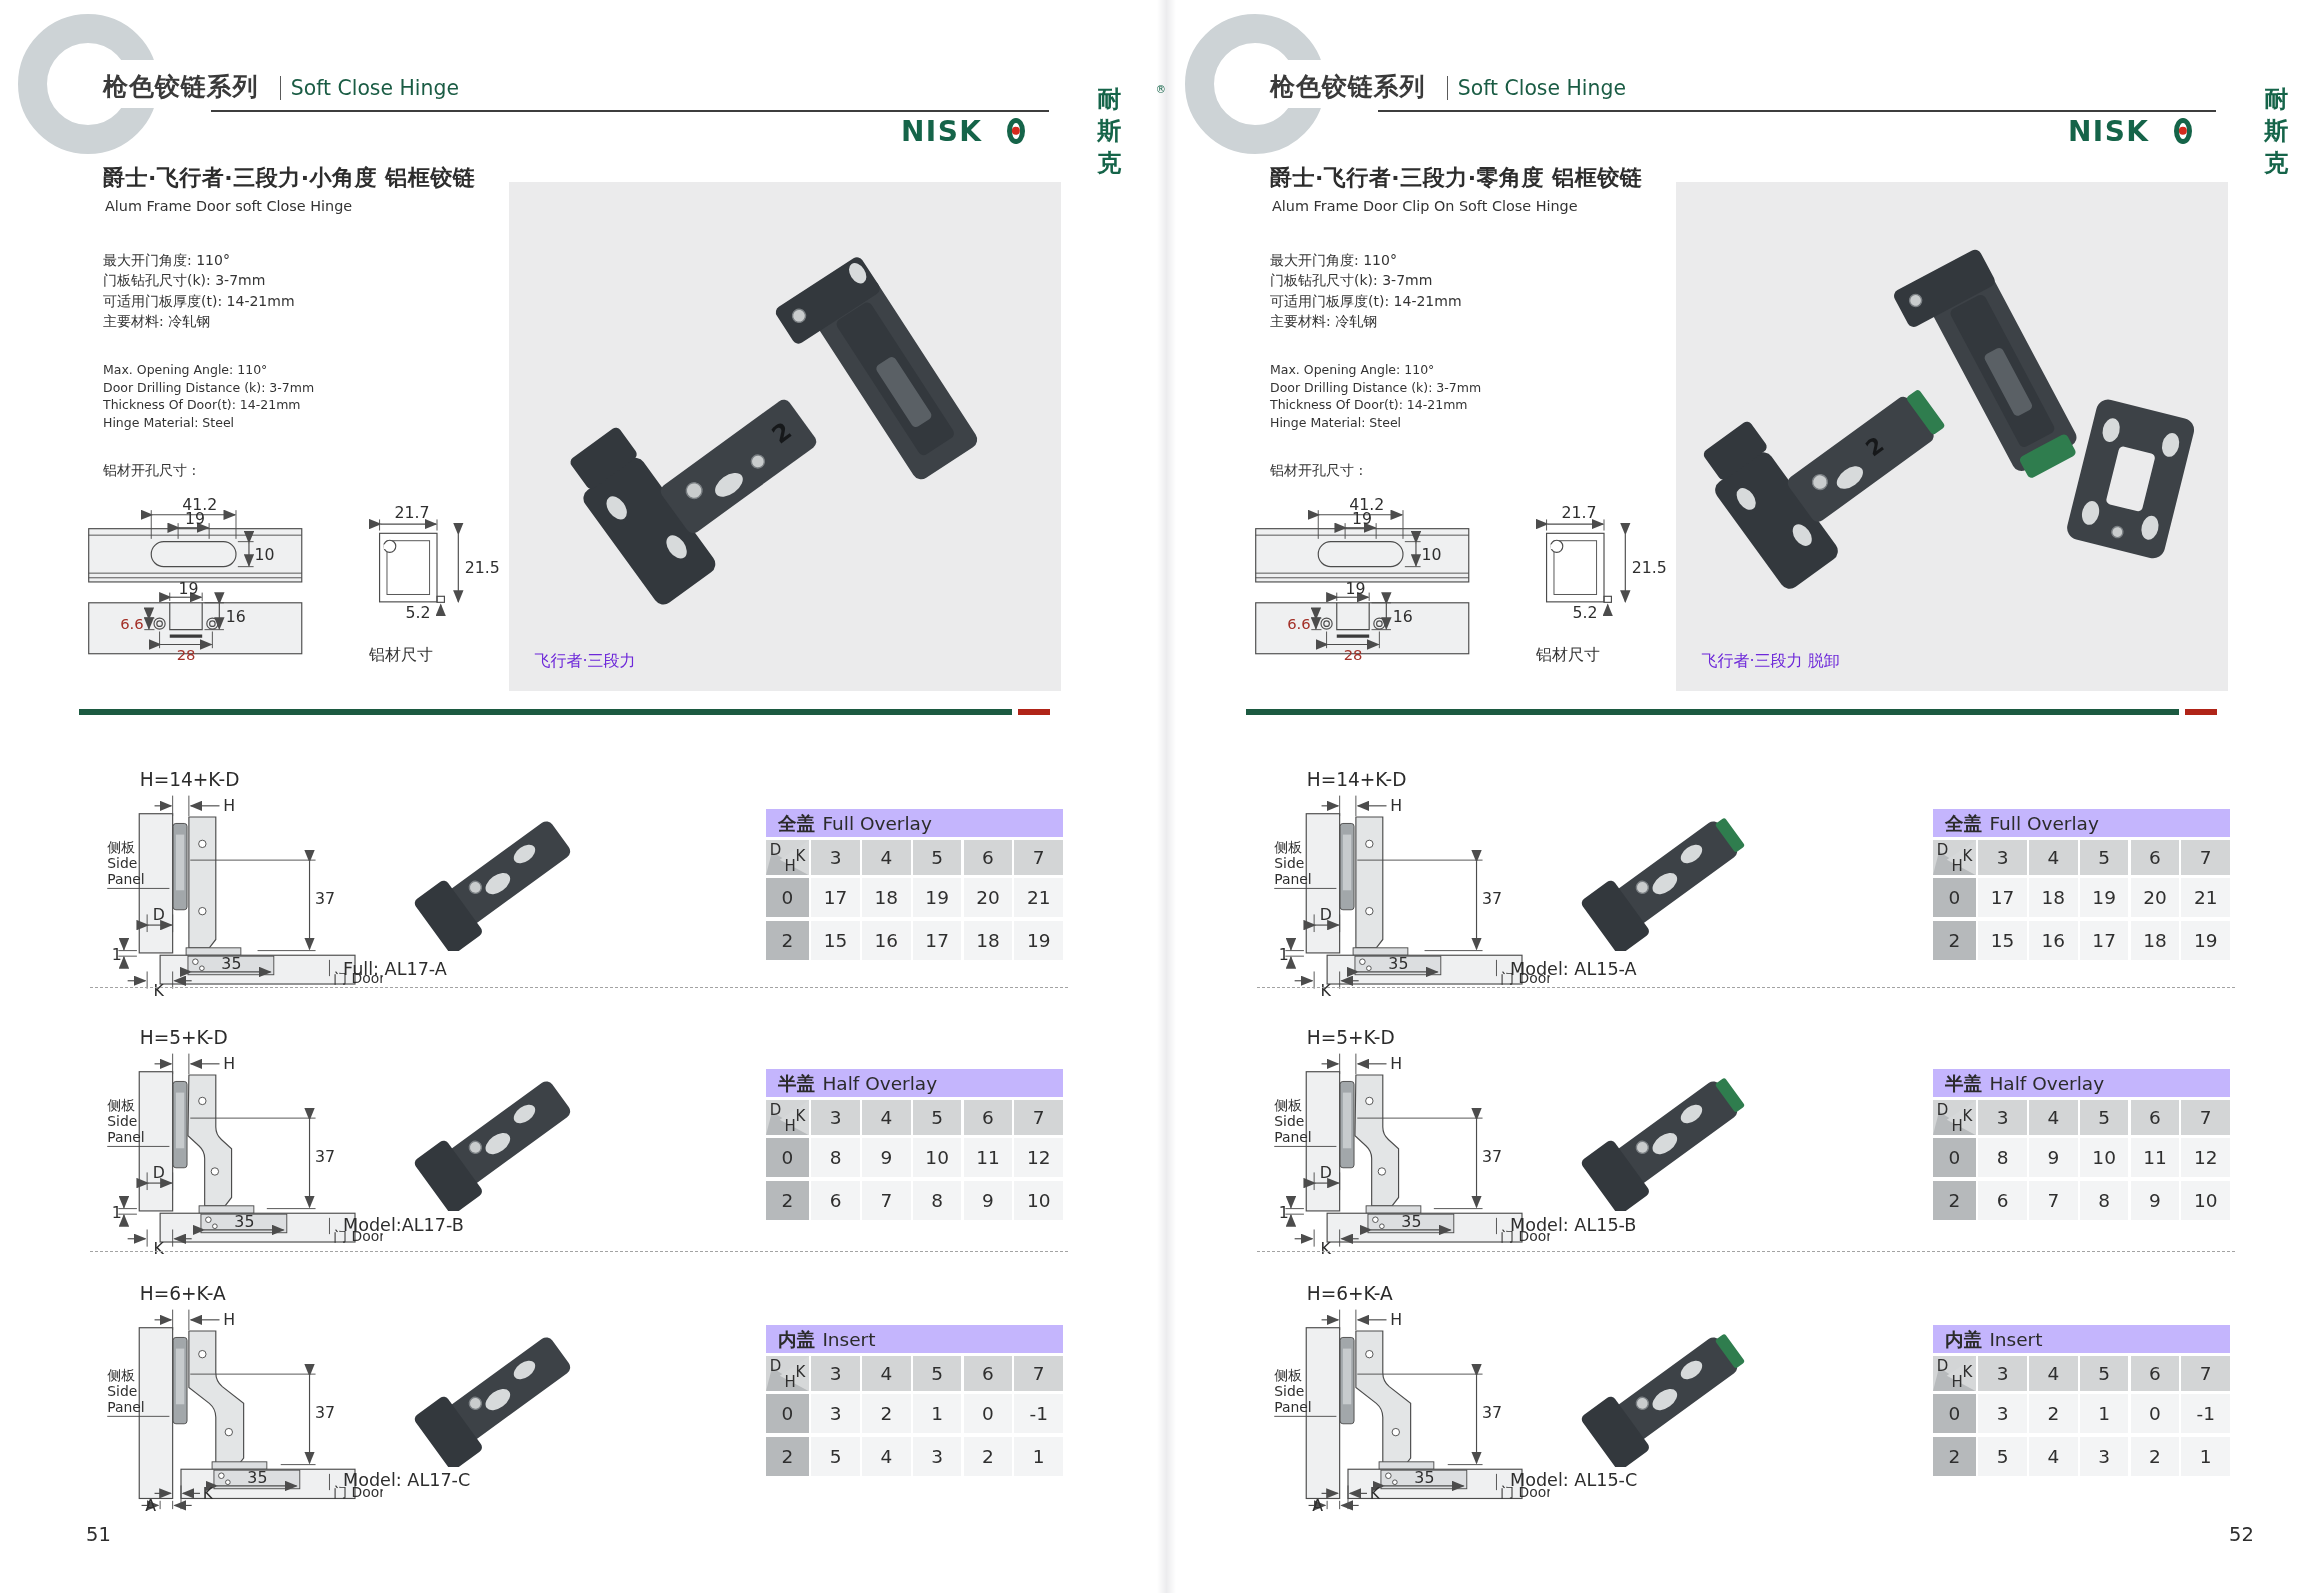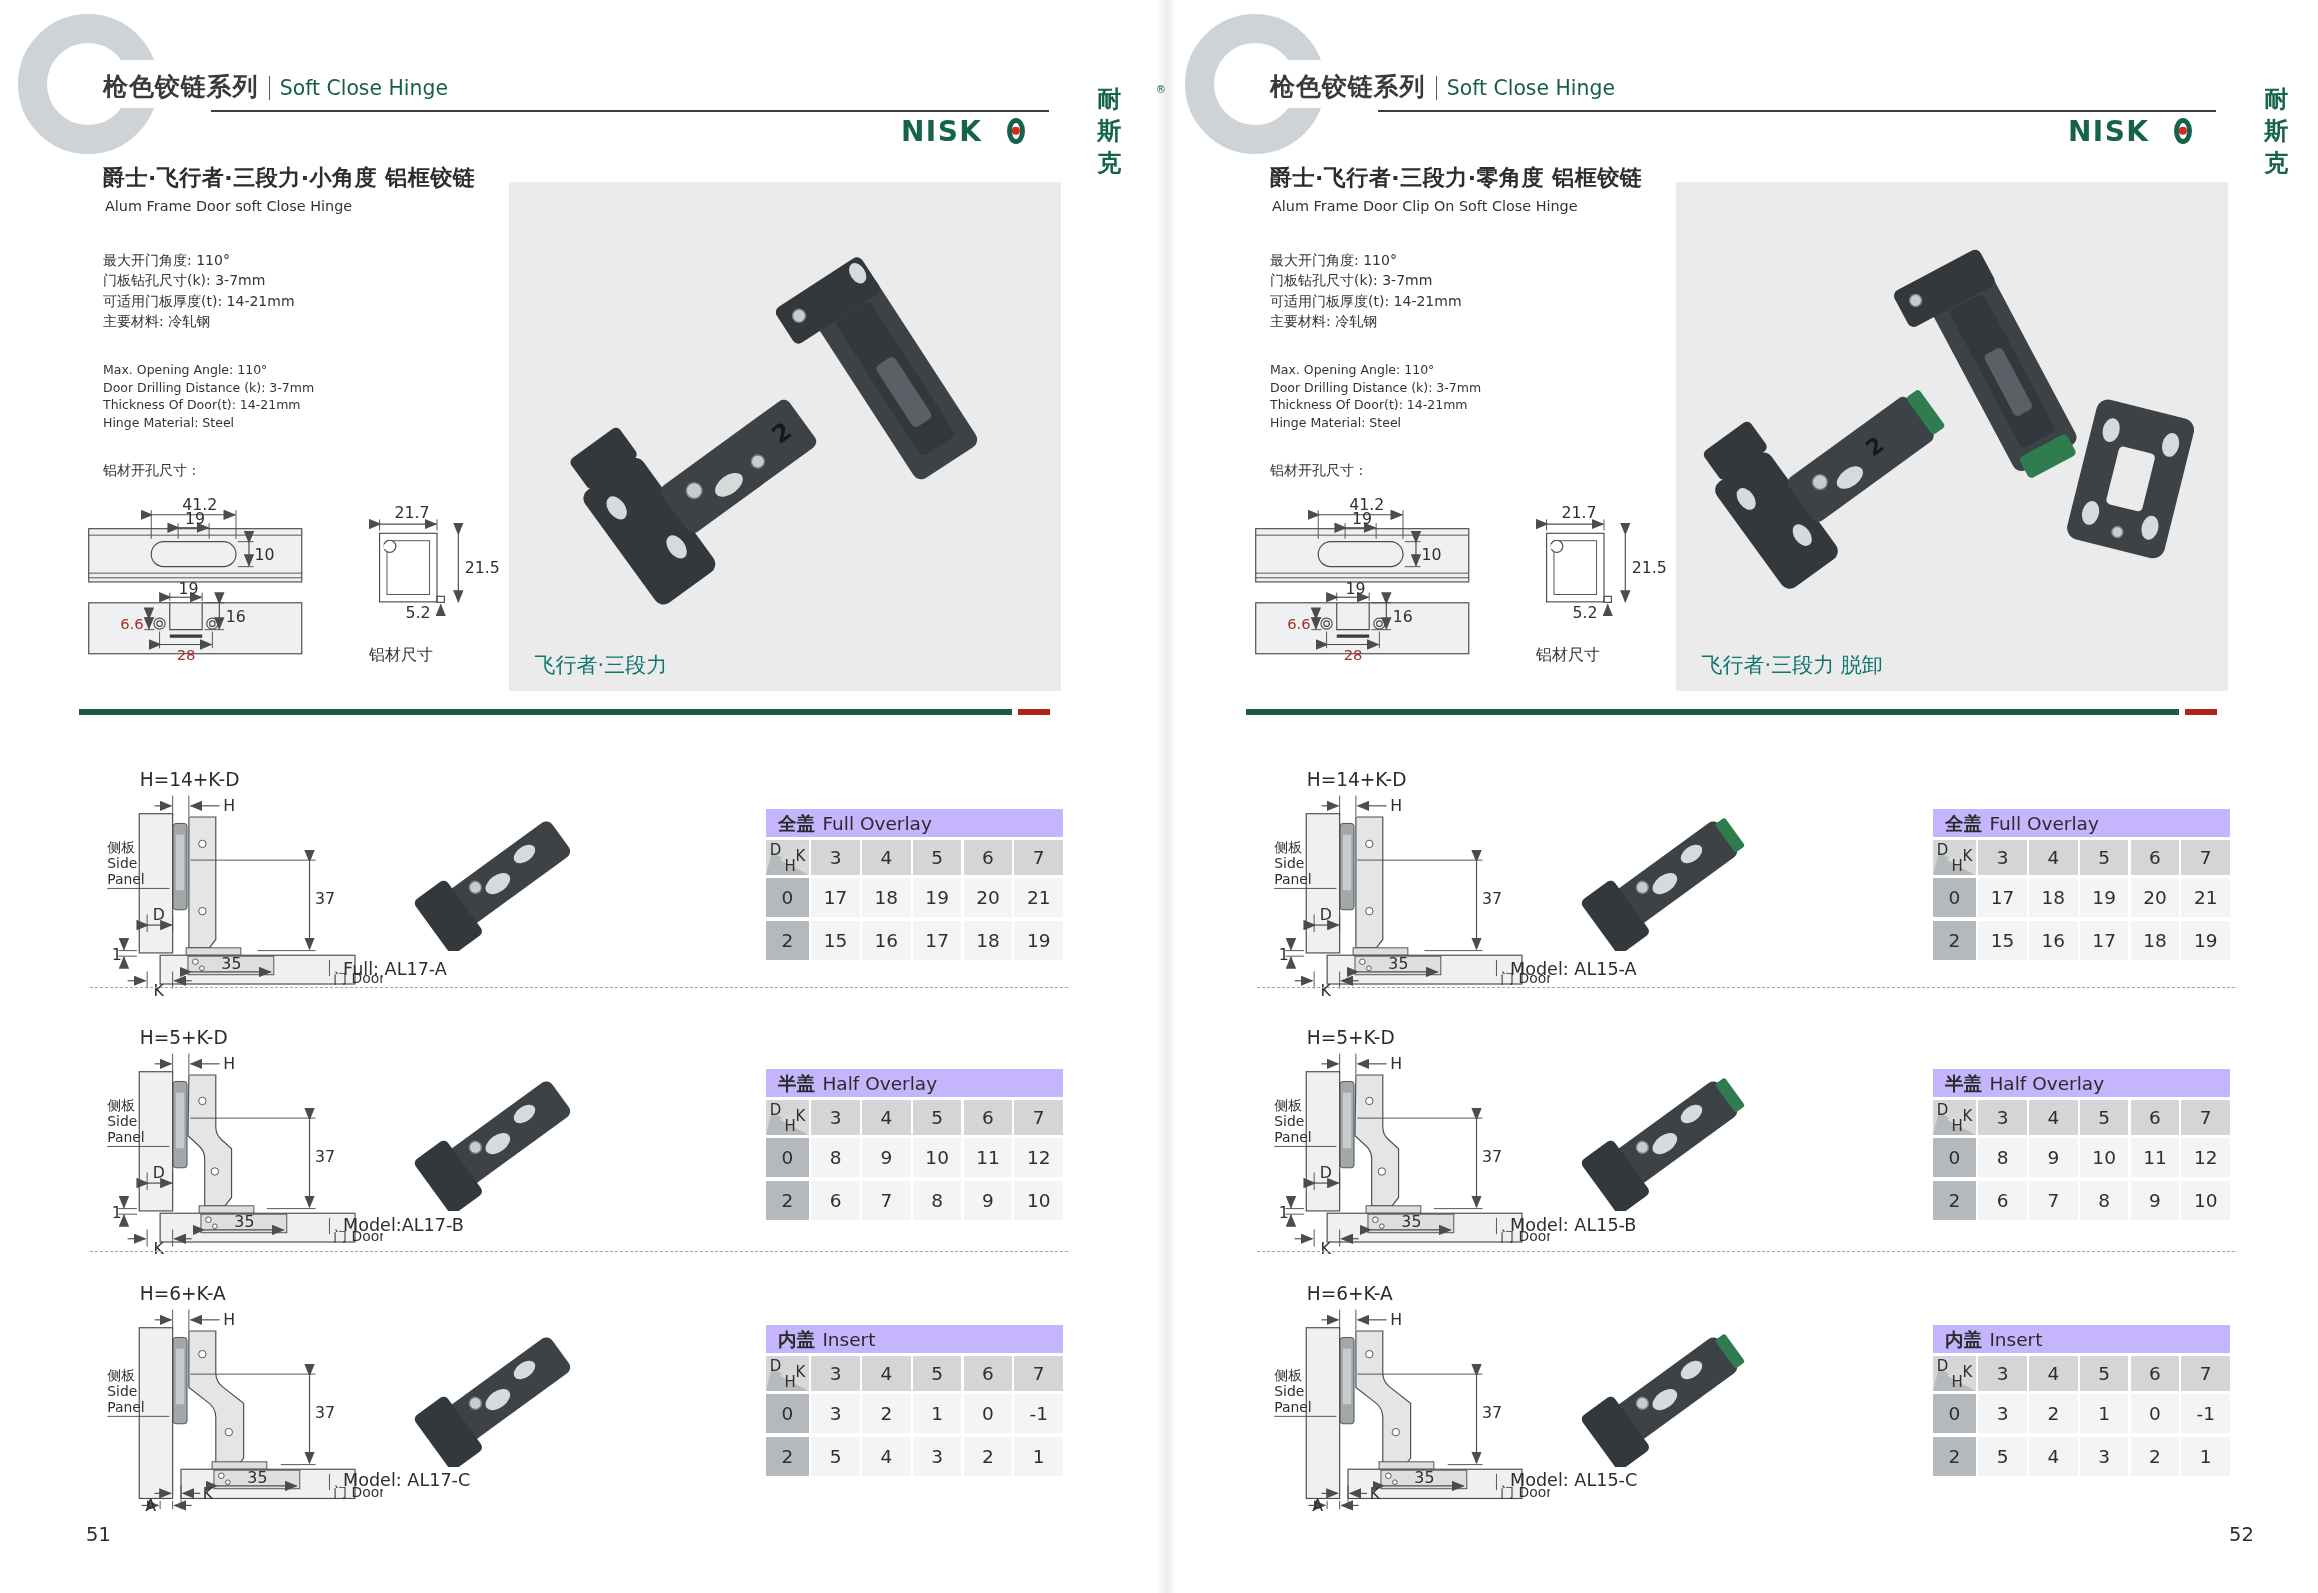--- a/index.html
+++ b/index.html
@@ -7,21 +7,21 @@
        font-family:"DejaVu Sans","Liberation Sans",sans-serif;color:#2f2f2f;}
   .abs{position:absolute;}
   .page{position:absolute;top:0;width:1166px;height:1594px;}
   .spine{left:1157px;top:0;width:18.5px;height:1594px;
          background:linear-gradient(90deg,#ffffff,#ececee 50%,#ffffff);}
   
   .cmark{width:82px;height:82px;border:29px solid #cdd3d6;border-radius:50%;}
   .cmark::after{content:'';position:absolute;right:-32px;top:50%;transform:translateY(-50%);
                 width:56px;height:48px;background:#fff;}
   
-  .hdr{left:103px;top:70px;display:flex;align-items:baseline;}
+  .hdr{left:103px;top:70px;display:flex;align-items:baseline;gap:11px;}
   .series-cn{font-size:25px;font-weight:bold;color:#3a3a3a;letter-spacing:0.9px;}
   .series-en{font-size:20.4px;color:#1a5c44;margin-left:10.2px;padding-left:10.2px;
              border-left:1.4px solid #5a5a5a;}
   .hdr-line{top:110px;height:2.3px;background:#3e3e3e;left:211px;width:838px;}
   
   .logo{left:901px;top:83px;display:flex;align-items:center;color:#156449;gap:24px;}
   .logo-latin{font-size:28px;font-weight:800;letter-spacing:1.4px;}
   .logo-o{position:relative;display:inline-block;width:16px;height:16px;border:5.1px solid #156449;
           border-radius:50%;margin:0 3.7px 0 0.9px;}
   .logo-dot{position:absolute;left:50%;top:50%;transform:translate(-50%,-50%);width:8.3px;height:8.3px;
@@ -30,21 +30,21 @@
   .logo-reg{font-size:10.2px;align-self:flex-start;margin-top:0.9px;}
   
   .title-cn{left:103px;top:163px;font-size:22px;font-weight:bold;color:#2d2d2d;letter-spacing:0.5px;}
   .title-en{left:105px;top:198px;font-size:14.4px;color:#333;}
   .specs-cn{left:103px;top:250px;font-size:14px;line-height:20.4px;color:#333;}
   .specs-en{left:103px;top:361px;font-size:12.5px;line-height:17.6px;color:#333;}
   .drill-title{left:103px;top:462px;font-size:14px;color:#333;}
   .profile-label{left:369px;top:645px;font-size:16px;color:#333;}
   
   .photo{left:509px;top:182px;width:552px;height:509px;background:#ebebec;}
-  .photo-caption{left:25.5px;top:469px;font-size:21px;color:#0f766e;}
+  .photo-caption{left:25.5px;top:469px;font-size:16px;color:#6d28d9;}
   
   .bar-green{left:79px;top:709px;width:933px;height:6px;background:#1c5a41;}
   .bar-red{left:1018px;top:709px;width:32px;height:6px;background:#b02418;}
   
   .section{position:absolute;left:0;width:1166px;height:236px;}
   .model{left:343px;font-size:17.6px;color:#2d2d2d;}
   .dashed{border-top:1.4px dashed #a3a3a3;left:90px;width:978px;height:0;}
   
   .spec-table{width:297px;}
   .tbl-title{height:28px;background:#c4b5fd;display:flex;align-items:center;padding-left:12px;

